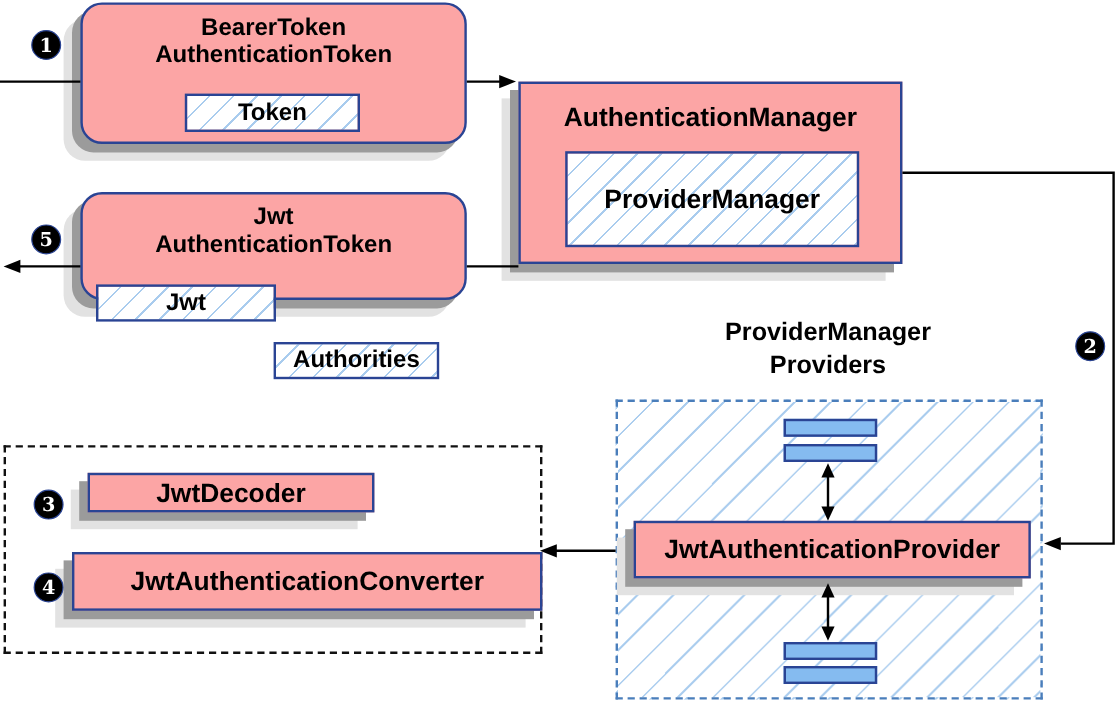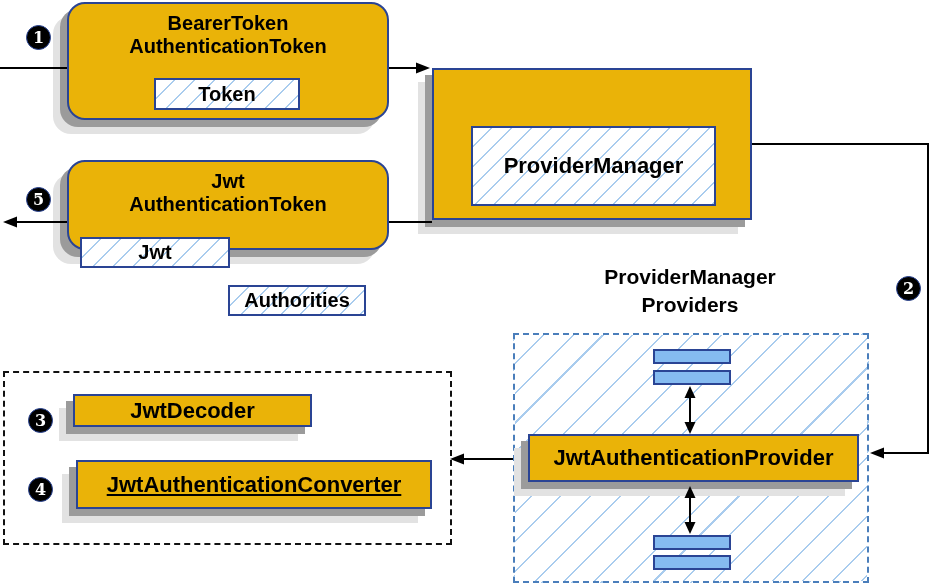--- a/index.html
+++ b/index.html
@@ -8,21 +8,21 @@
     position: relative;
     width: 932px;
     height: 584px;
     background: #ffffff;
     overflow: hidden;
     font-family: "Liberation Sans", sans-serif;
     color: #000;
   }
   .node {
     position: absolute;
-    background: #eab308;
+    background: #fca5a5;
     border: 2px solid #2A4494;
     z-index: 2;
   }
   .shadow {
     box-shadow: -7px 7px 0 #9b9b9b, -14px 14px 0 #e2e2e2;
   }
   .rounded { border-radius: 18px; }
   .node-title {
     position: absolute;
     left: 0; right: 0;
@@ -143,20 +143,21 @@
   <div class="node rounded shadow" style="left:67px; top:160px; width:322px; height:90px;">
     <div class="node-title" style="top:8px;">
       <div>Jwt</div>
       <div>AuthenticationToken</div>
     </div>
     <div class="chip" style="left:11px; top:75px; width:150px; height:31px;">Jwt</div>
     <div class="chip" style="left:159px; top:75px; width:138px; height:31px;margin-top:48px;">Authorities</div>
   </div>
 
   <div class="node shadow" style="left:432px; top:68px; width:320px; height:152px;">
+    <div class="node-title" style="top:16px; font-size:22px;">AuthenticationManager</div>
     <div class="chip" style="left:37px; top:56px; width:245px; height:80px; font-size:22px;">ProviderManager</div>
   </div>
 
   <div class="free-label" style="left:590px; top:263px; width:200px;">
     <div>ProviderManager</div>
     <div>Providers</div>
   </div>
 
   <div class="group-dashed-blue" style="left:513px; top:333px; width:356px; height:250px;"></div>
 
@@ -164,15 +165,15 @@
   <div class="bar" style="left:653px; top:370px;"></div>
   <div class="bar" style="left:653px; top:535px;"></div>
   <div class="bar" style="left:653px; top:555px;"></div>
 
   <div class="node shadow big-label" style="left:528px; top:434px; width:331px; height:48px; z-index:3;">JwtAuthenticationProvider</div>
 
   <div class="group-dashed-black" style="left:3px; top:371px; width:449px; height:174px;"></div>
 
   <div class="node shadow big-label" style="left:73px; top:394px; width:239px; height:33px;">JwtDecoder</div>
 
-  <div class="node shadow big-label" style="left:76px; top:460px; width:356px; height:49px;text-decoration:underline;">JwtAuthenticationConverter</div>
+  <div class="node shadow big-label" style="left:60px; top:460px; width:392px; height:49px;">JwtAuthenticationConverter</div>
 
 </div>
 
 </body></html>

